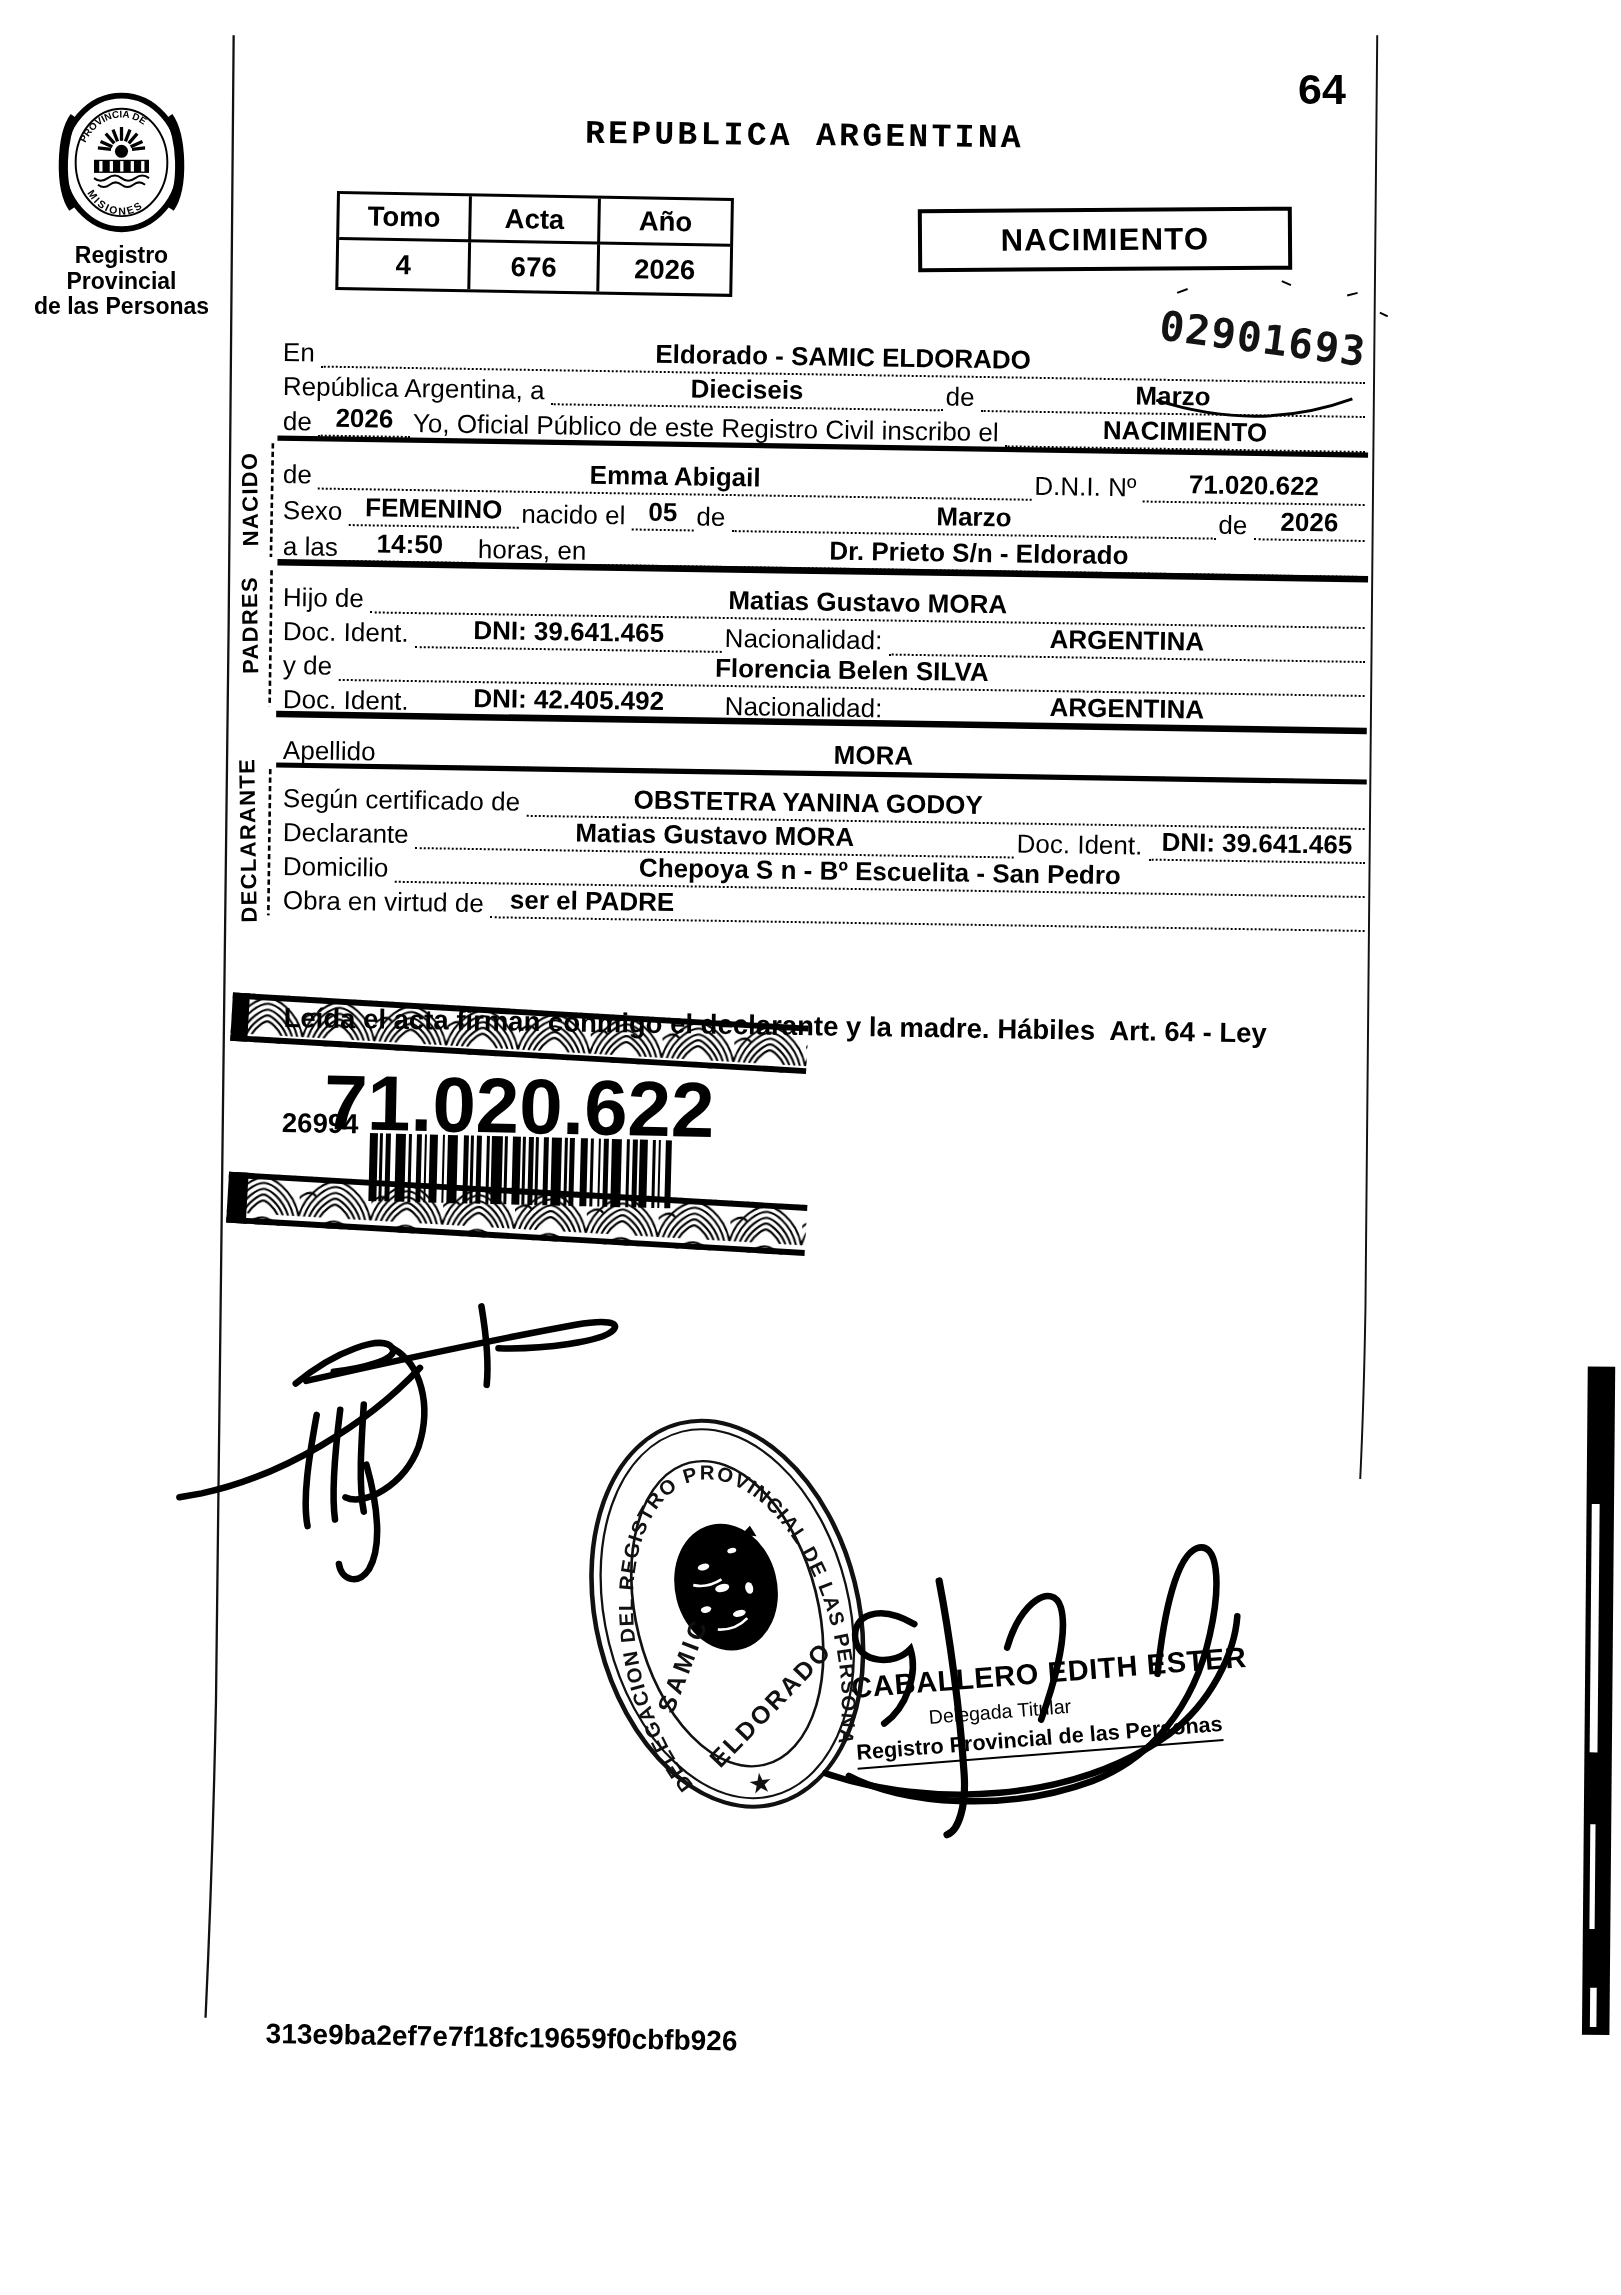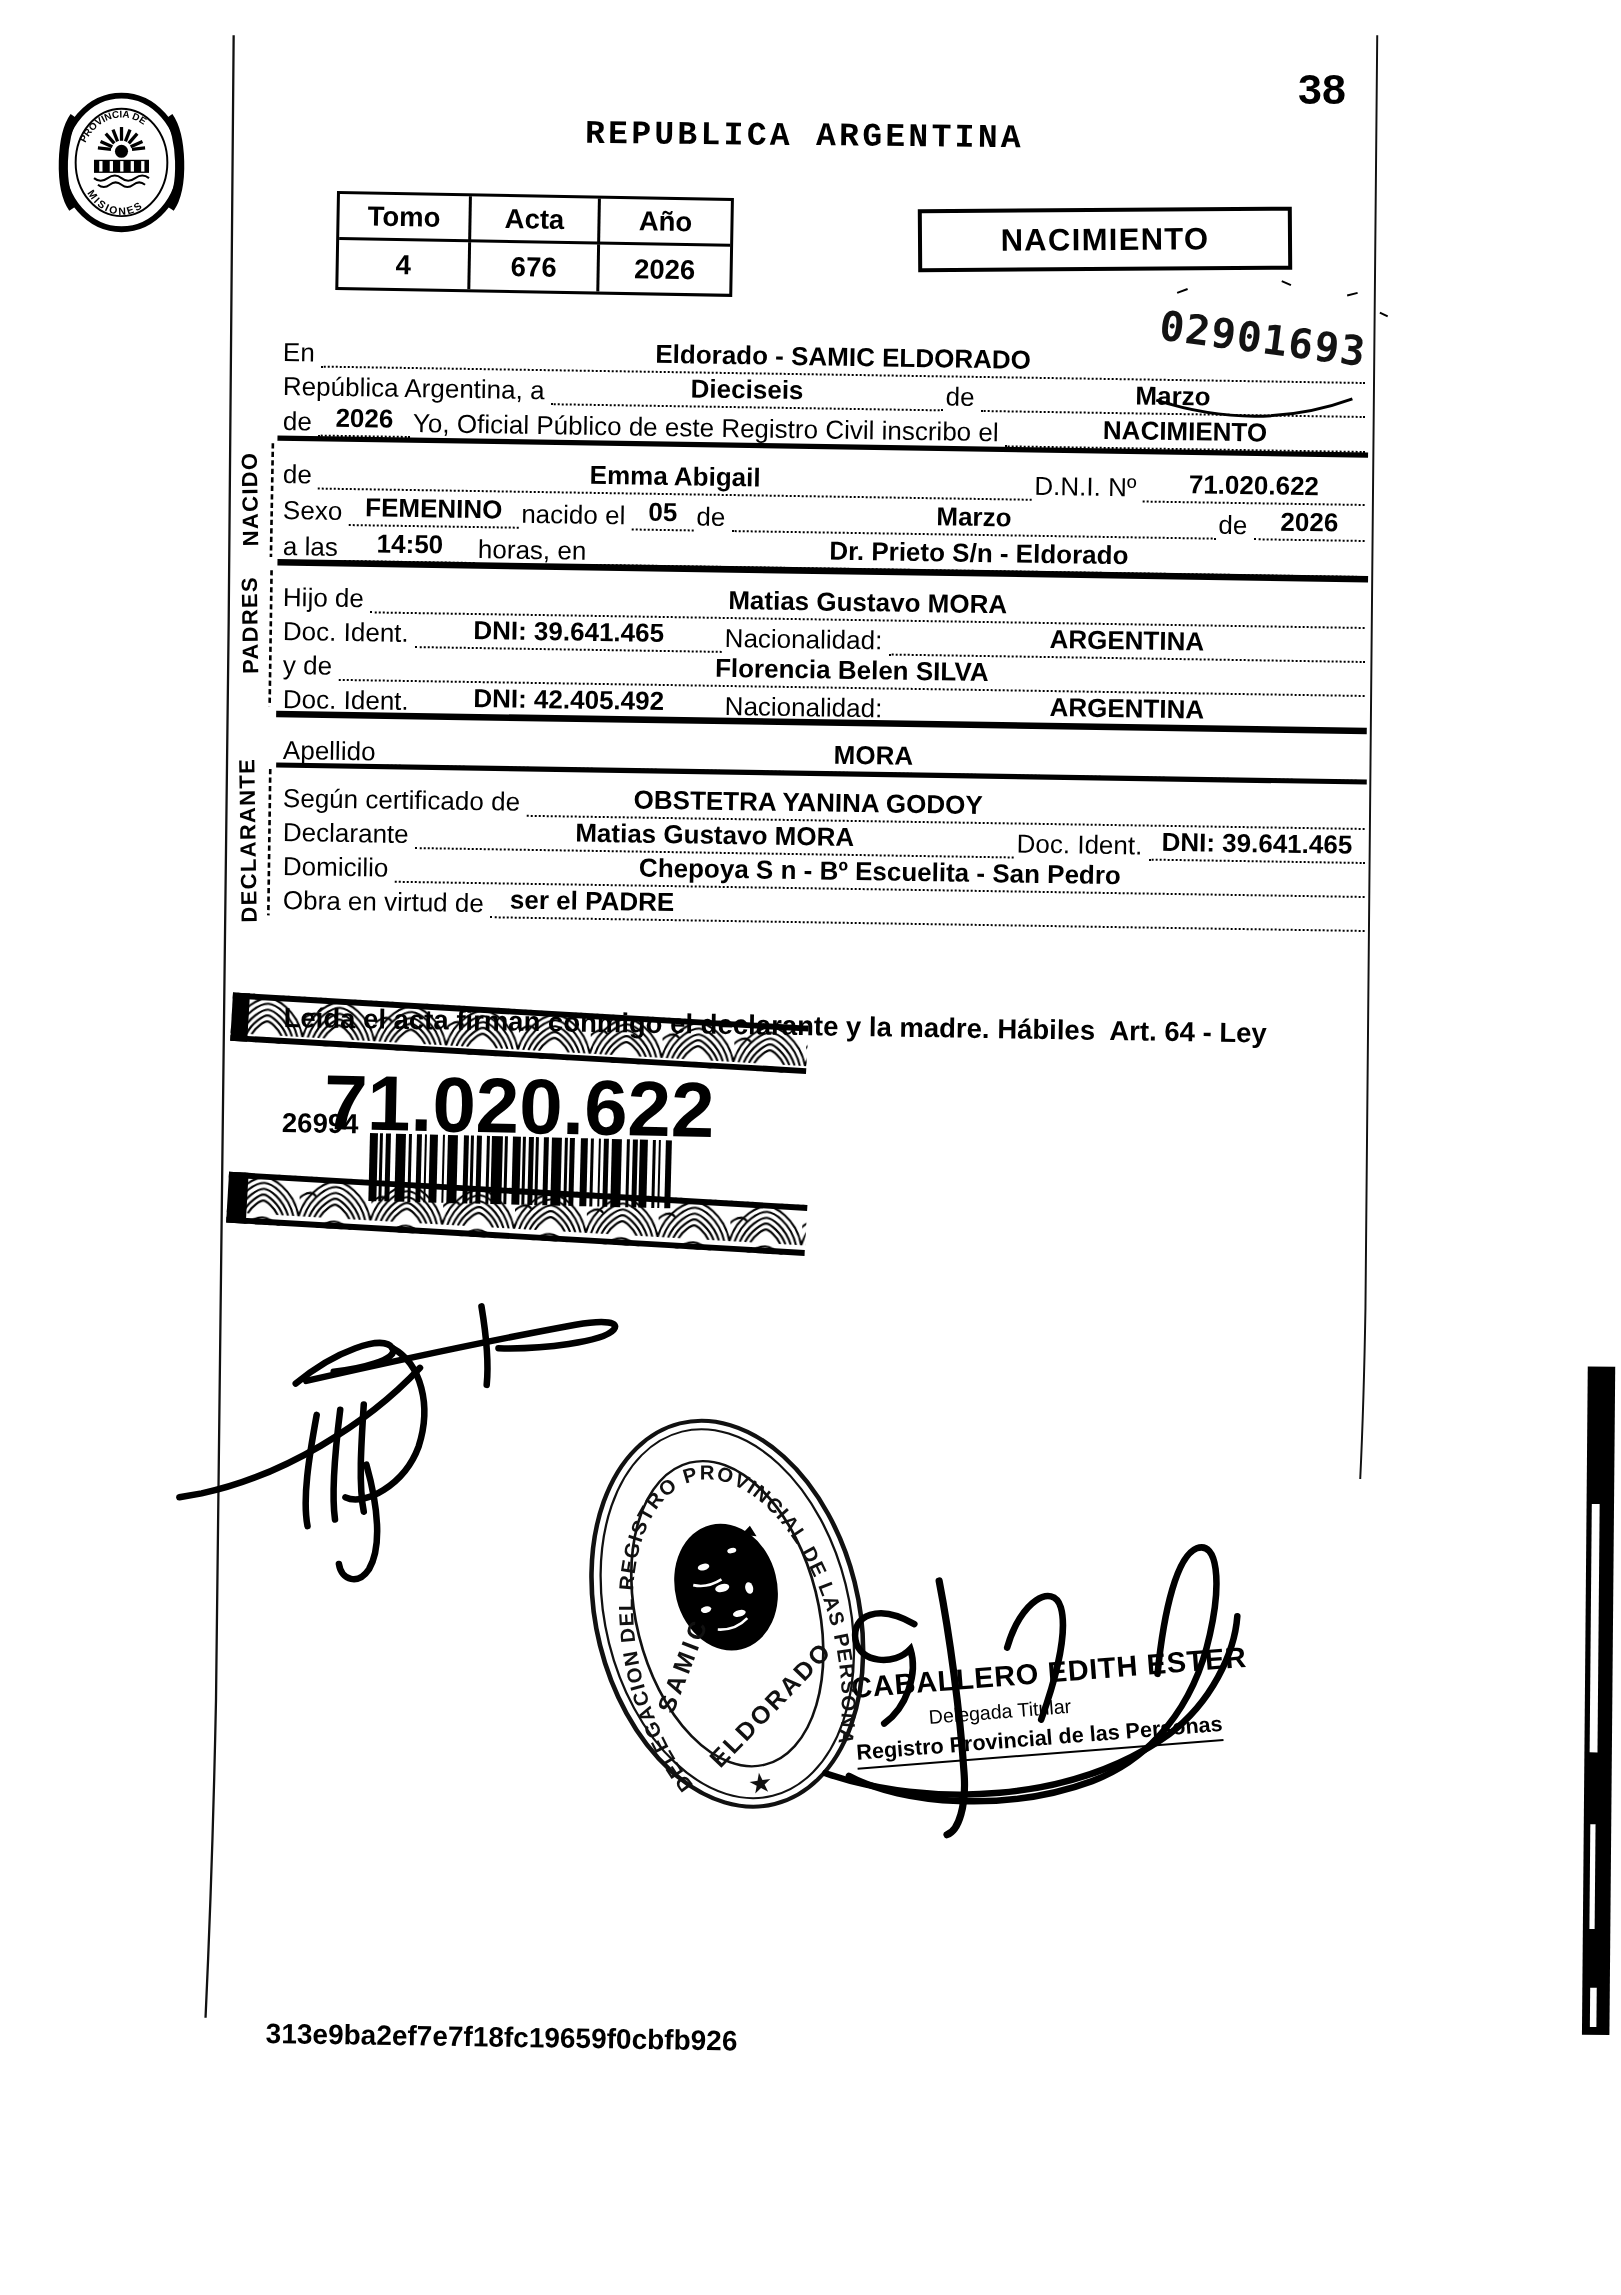--- a/index.html
+++ b/index.html
@@ -146,22 +146,26 @@
         <rect x="66" y="110" width="5" height="16" fill="#fff"></rect>
           <rect x="82" y="110" width="5" height="16" fill="#fff"></rect>
         <rect x="98" y="110" width="5" height="16" fill="#fff"></rect>
           <rect x="114" y="110" width="5" height="16" fill="#fff"></rect>
         <rect x="130" y="110" width="5" height="16" fill="#fff"></rect>
         <path d="M58,136 q10,8 21,0 t21,0 t21,0 t21,0" stroke="#000" stroke-width="3" fill="none"></path>
         <path d="M64,146 q9,7 18,0 t18,0 t18,0 t18,0" stroke="#000" stroke-width="3" fill="none"></path>
       </g>
     </svg>
   </div>
-
-  <div class="abs pagenum">38</div>
+  <div class="abs org">
+    <div>Registro Provincial</div>
+    <div>de las Personas</div>
+  </div>
+
+  <div class="abs pagenum">64</div>
   <div class="abs title">REPUBLICA ARGENTINA</div>
 
   <div class="abs rtable">
     <div class="cell hd c0">Tomo</div>
     <div class="cell hd">Acta</div>
     <div class="cell hd">Año</div>
     <div class="cell vl c0">4</div>
     <div class="cell vl">676</div>
     <div class="cell vl">2026</div>
   </div>

